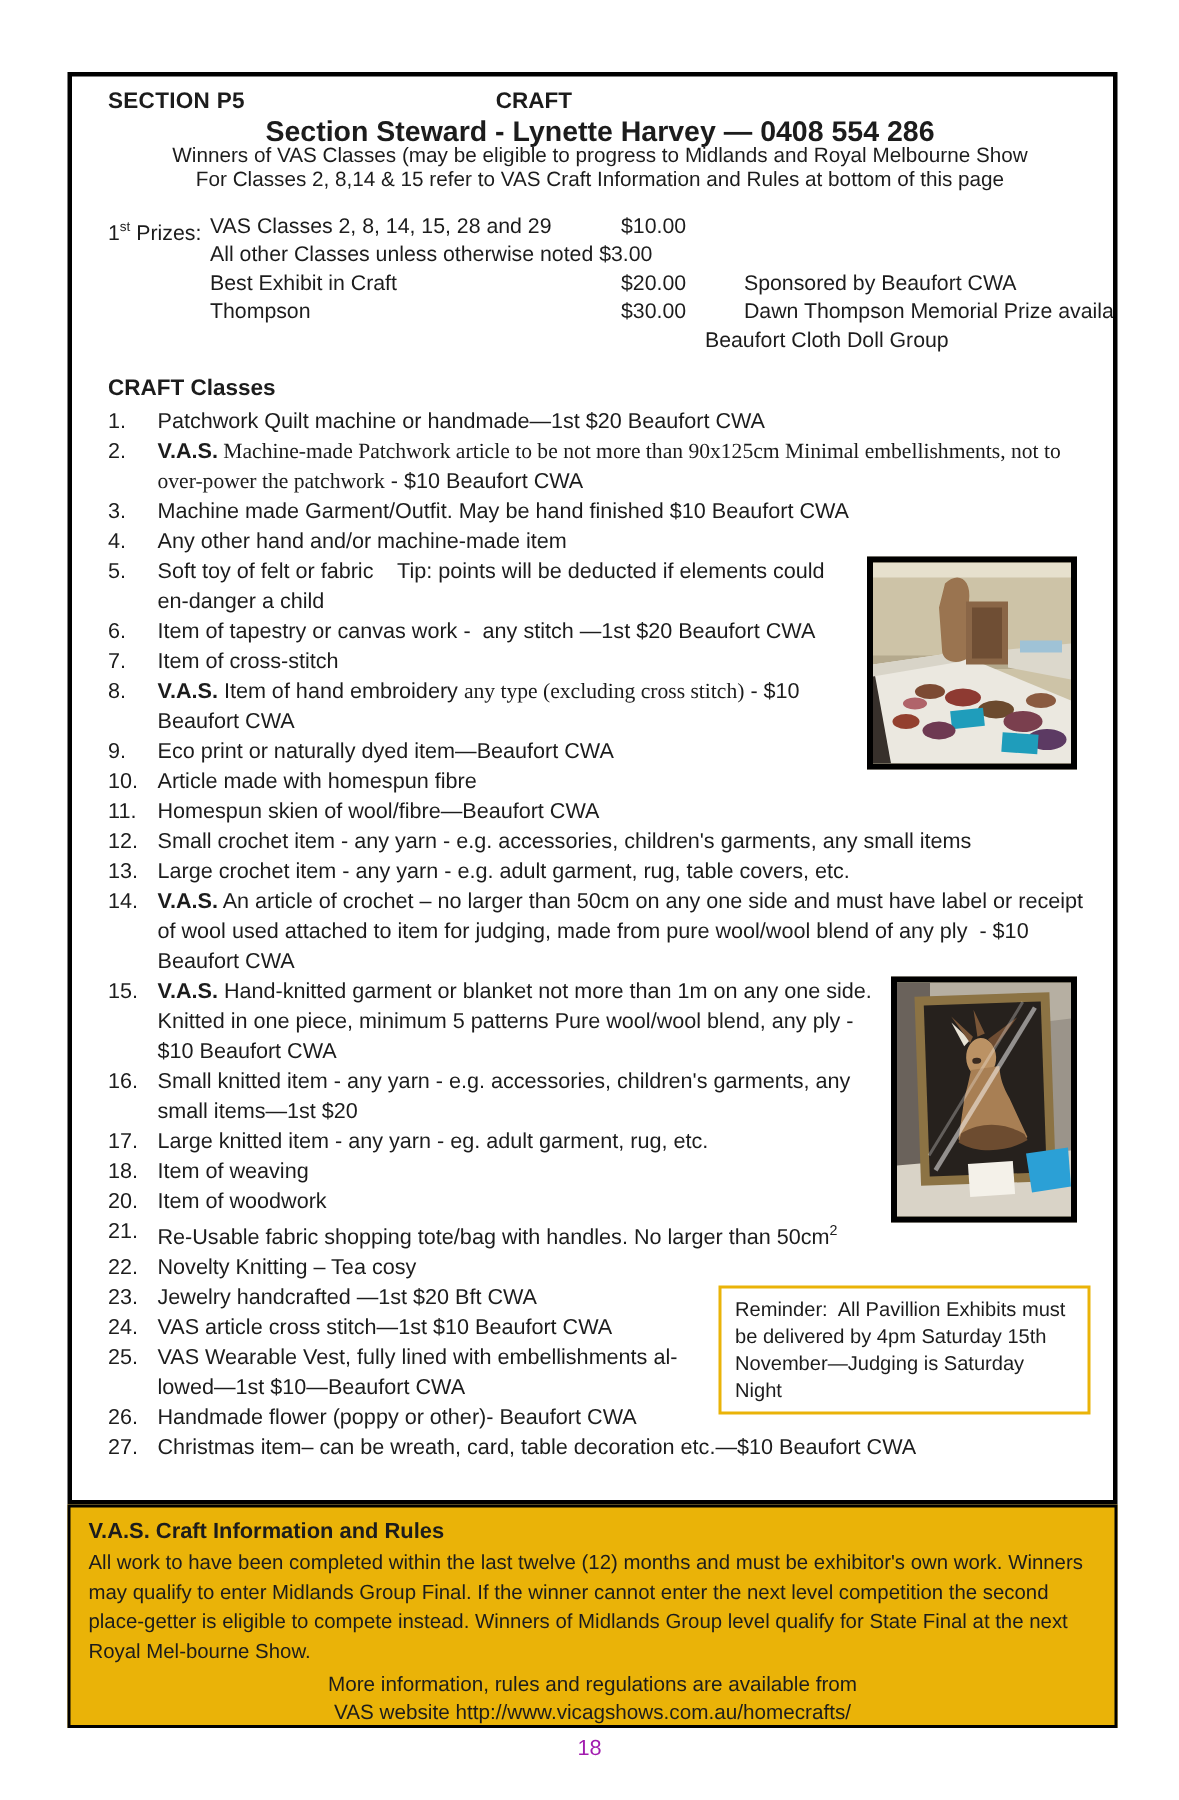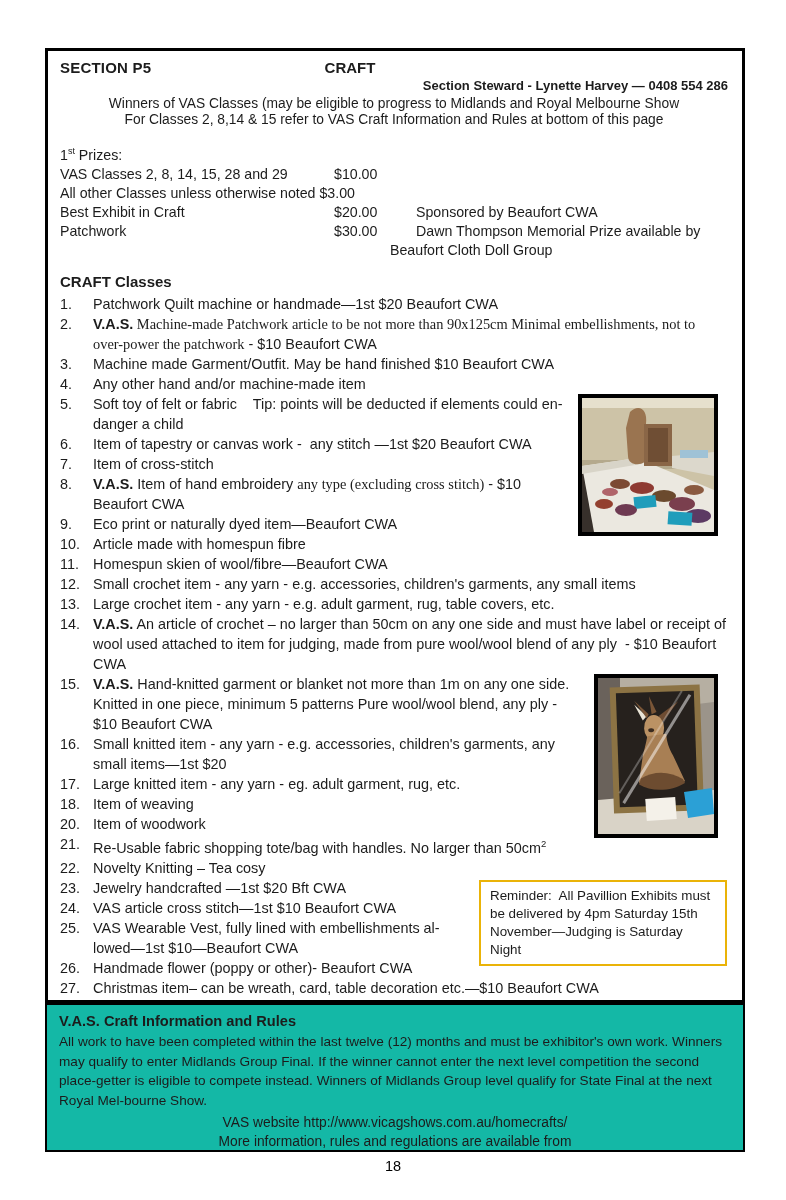--- a/index.html
+++ b/index.html
@@ -11,33 +11,33 @@
     font-family: "Liberation Sans", sans-serif;
     -webkit-font-smoothing: antialiased;
   }
   .sheet { position: relative; width: 786px; height: 1200px; background: #fff; }
 
   
   .main-box {
     position: absolute; left: 45px; top: 48px;
     width: 700px; height: 955px;
     border: 3px solid #000;
-    padding: 8px 14px 0 12px;
+    padding: 8px 14px 0 24px;
     overflow: hidden;
     background: #fff;
   }
 
   
   .hdr-row1 { position: relative; text-align: center; font-weight: bold; font-size: 15px; height: 19px; padding-right: 88px; }
   .hdr-section { position: absolute; left: 0; top: 0; letter-spacing: 0.2px; }
-  .hdr-steward { text-align: right; font-weight: bold; font-size: 13px; height: 18px; }
+  .hdr-steward { text-align: center; font-weight: bold; font-size: 19px; height: 18px; }
   .hdr-note { text-align: center; font-size: 13.8px; height: 15.5px; }
 
   
-  .prizes { display: flex; margin-top: 15px; font-size: 14.2px; line-height: 19px; flex-direction: column; }
+  .prizes { display: flex; margin-top: 15px; font-size: 14.2px; line-height: 19px; }
   .prizes-label { width: 68px; flex: none; white-space: nowrap; }
   .prizes-label sup { font-size: 9px; vertical-align: super; }
   .prizes-rows { flex: 1; min-width: 0; }
   .prize-row { display: flex; white-space: pre; gap: 36px; }
   .p-desc { width: 238px; flex: none; }
   .p-amt  { width: 46px;  flex: none; }
   .p-sponsor { flex: 1; }
   .p-sponsor2 { margin-left: 330px; white-space: nowrap; }
 
   
@@ -71,27 +71,27 @@
   }
   .reminder-text { white-space: pre-wrap; }
 
   
   .rules-box {
     position: absolute; left: 45px; top: 1003px;
     width: 700px; height: 149px;
     border: 2px solid #000;
     padding: 7px 12px 4px 12px;
     overflow: hidden;
-    background: #14b8a6;
+    background: #eab308;
   }
   .rules-h { font-weight: bold; font-size: 14.6px; line-height: 18px; margin-bottom: 2px; }
   .rules-body { font-size: 13.6px; line-height: 19.5px; }
   .rules-more { text-align: center; font-size: 13.8px; line-height: 19px; margin-top: 3px; }
 
-  .pageno { position: absolute; top: 1158px; left: 0; width: 786px; text-align: center; font-size: 14.5px; color: #000000; }
+  .pageno { position: absolute; top: 1158px; left: 0; width: 786px; text-align: center; font-size: 14.5px; color: #a21caf; }
 </style>
 </head>
 <body>
 
 <div class="sheet">
 
   <div class="main-box">
 
     <div class="hdr-row1">
       <span class="hdr-section">SECTION P5</span>
@@ -100,21 +100,21 @@
     <div class="hdr-steward">Section Steward - Lynette Harvey — 0408 554 286</div>
     <div class="hdr-note">Winners of VAS Classes (may be eligible to progress to Midlands and Royal Melbourne Show</div>
     <div class="hdr-note">For Classes 2, 8,14 &amp; 15 refer to VAS Craft Information and Rules at bottom of this page</div>
 
     <div class="prizes">
       <div class="prizes-label"><span>1</span><sup>st</sup><span> Prizes:</span></div>
       <div class="prizes-rows">
           <div class="prize-row"><span class="p-desc">VAS Classes 2, 8, 14, 15, 28 and 29</span><span class="p-amt">$10.00</span><span class="p-sponsor"></span></div>
           <div class="prize-row"><span class="p-desc">All other Classes unless otherwise noted $3.00</span><span class="p-amt"></span><span class="p-sponsor"></span></div>
           <div class="prize-row"><span class="p-desc">Best Exhibit in Craft</span><span class="p-amt">$20.00</span><span class="p-sponsor">Sponsored by Beaufort CWA</span></div>
-          <div class="prize-row"><span class="p-desc">Patchwork</span><span class="p-amt">$30.00</span><span class="p-sponsor">Dawn Thompson Memorial Prize available by</span></div>
+          <div class="prize-row"><span class="p-desc">Thompson</span><span class="p-amt">$30.00</span><span class="p-sponsor">Dawn Thompson Memorial Prize available by</span></div>
           <div class="prize-row"><span class="p-sponsor2">Beaufort Cloth Doll Group</span></div>
         </div>
     </div>
 
     <div class="classes-h">CRAFT Classes</div>
     <div class="classes-list">
         <div class="ci"><span class="num">1.</span><span class="ci-text"><span>Patchwork Quilt machine or handmade—1st $20 Beaufort CWA</span></span></div>
         <div class="ci"><span class="num">2.</span><span class="ci-text"><span class="b">V.A.S.</span><span class="serif"> Machine-made Patchwork article to be not more than 90x125cm Minimal embellishments, not to over-power the patchwork</span><span> - $10 Beaufort CWA</span></span></div>
         <div class="ci"><span class="num">3.</span><span class="ci-text"><span>Machine made Garment/Outfit. May be hand finished $10 Beaufort CWA</span></span></div>
         <div class="ci"><span class="num">4.</span><span class="ci-text"><span>Any other hand and/or machine-made item</span></span></div>
@@ -194,20 +194,20 @@
         <div class="ci"><span class="num">26.</span><span class="ci-text"><span>Handmade flower (poppy or other)- Beaufort CWA</span></span></div>
         <div class="ci"><span class="num">27.</span><span class="ci-text"><span>Christmas item– can be wreath, card, table decoration etc.—$10 Beaufort CWA</span></span></div>
       </div>
 
   </div>
 
   <div class="rules-box">
     <div class="rules-h">V.A.S. Craft Information and Rules</div>
     <div class="rules-body">All work to have been completed within the last twelve (12) months and must be exhibitor's own work. Winners may qualify to enter Midlands Group Final. If the winner cannot enter the next level competition the second place-getter is eligible to compete instead. Winners of Midlands Group level qualify for State Final at the next Royal Mel-bourne Show.</div>
     <div class="rules-more">
+      <div>More information, rules and regulations are available from</div>
       <div>VAS website http://www.vicagshows.com.au/homecrafts/</div>
-      <div>More information, rules and regulations are available from</div>
     </div>
   </div>
 
   <div class="pageno">18</div>
 
 </div>
 
 </body></html>

